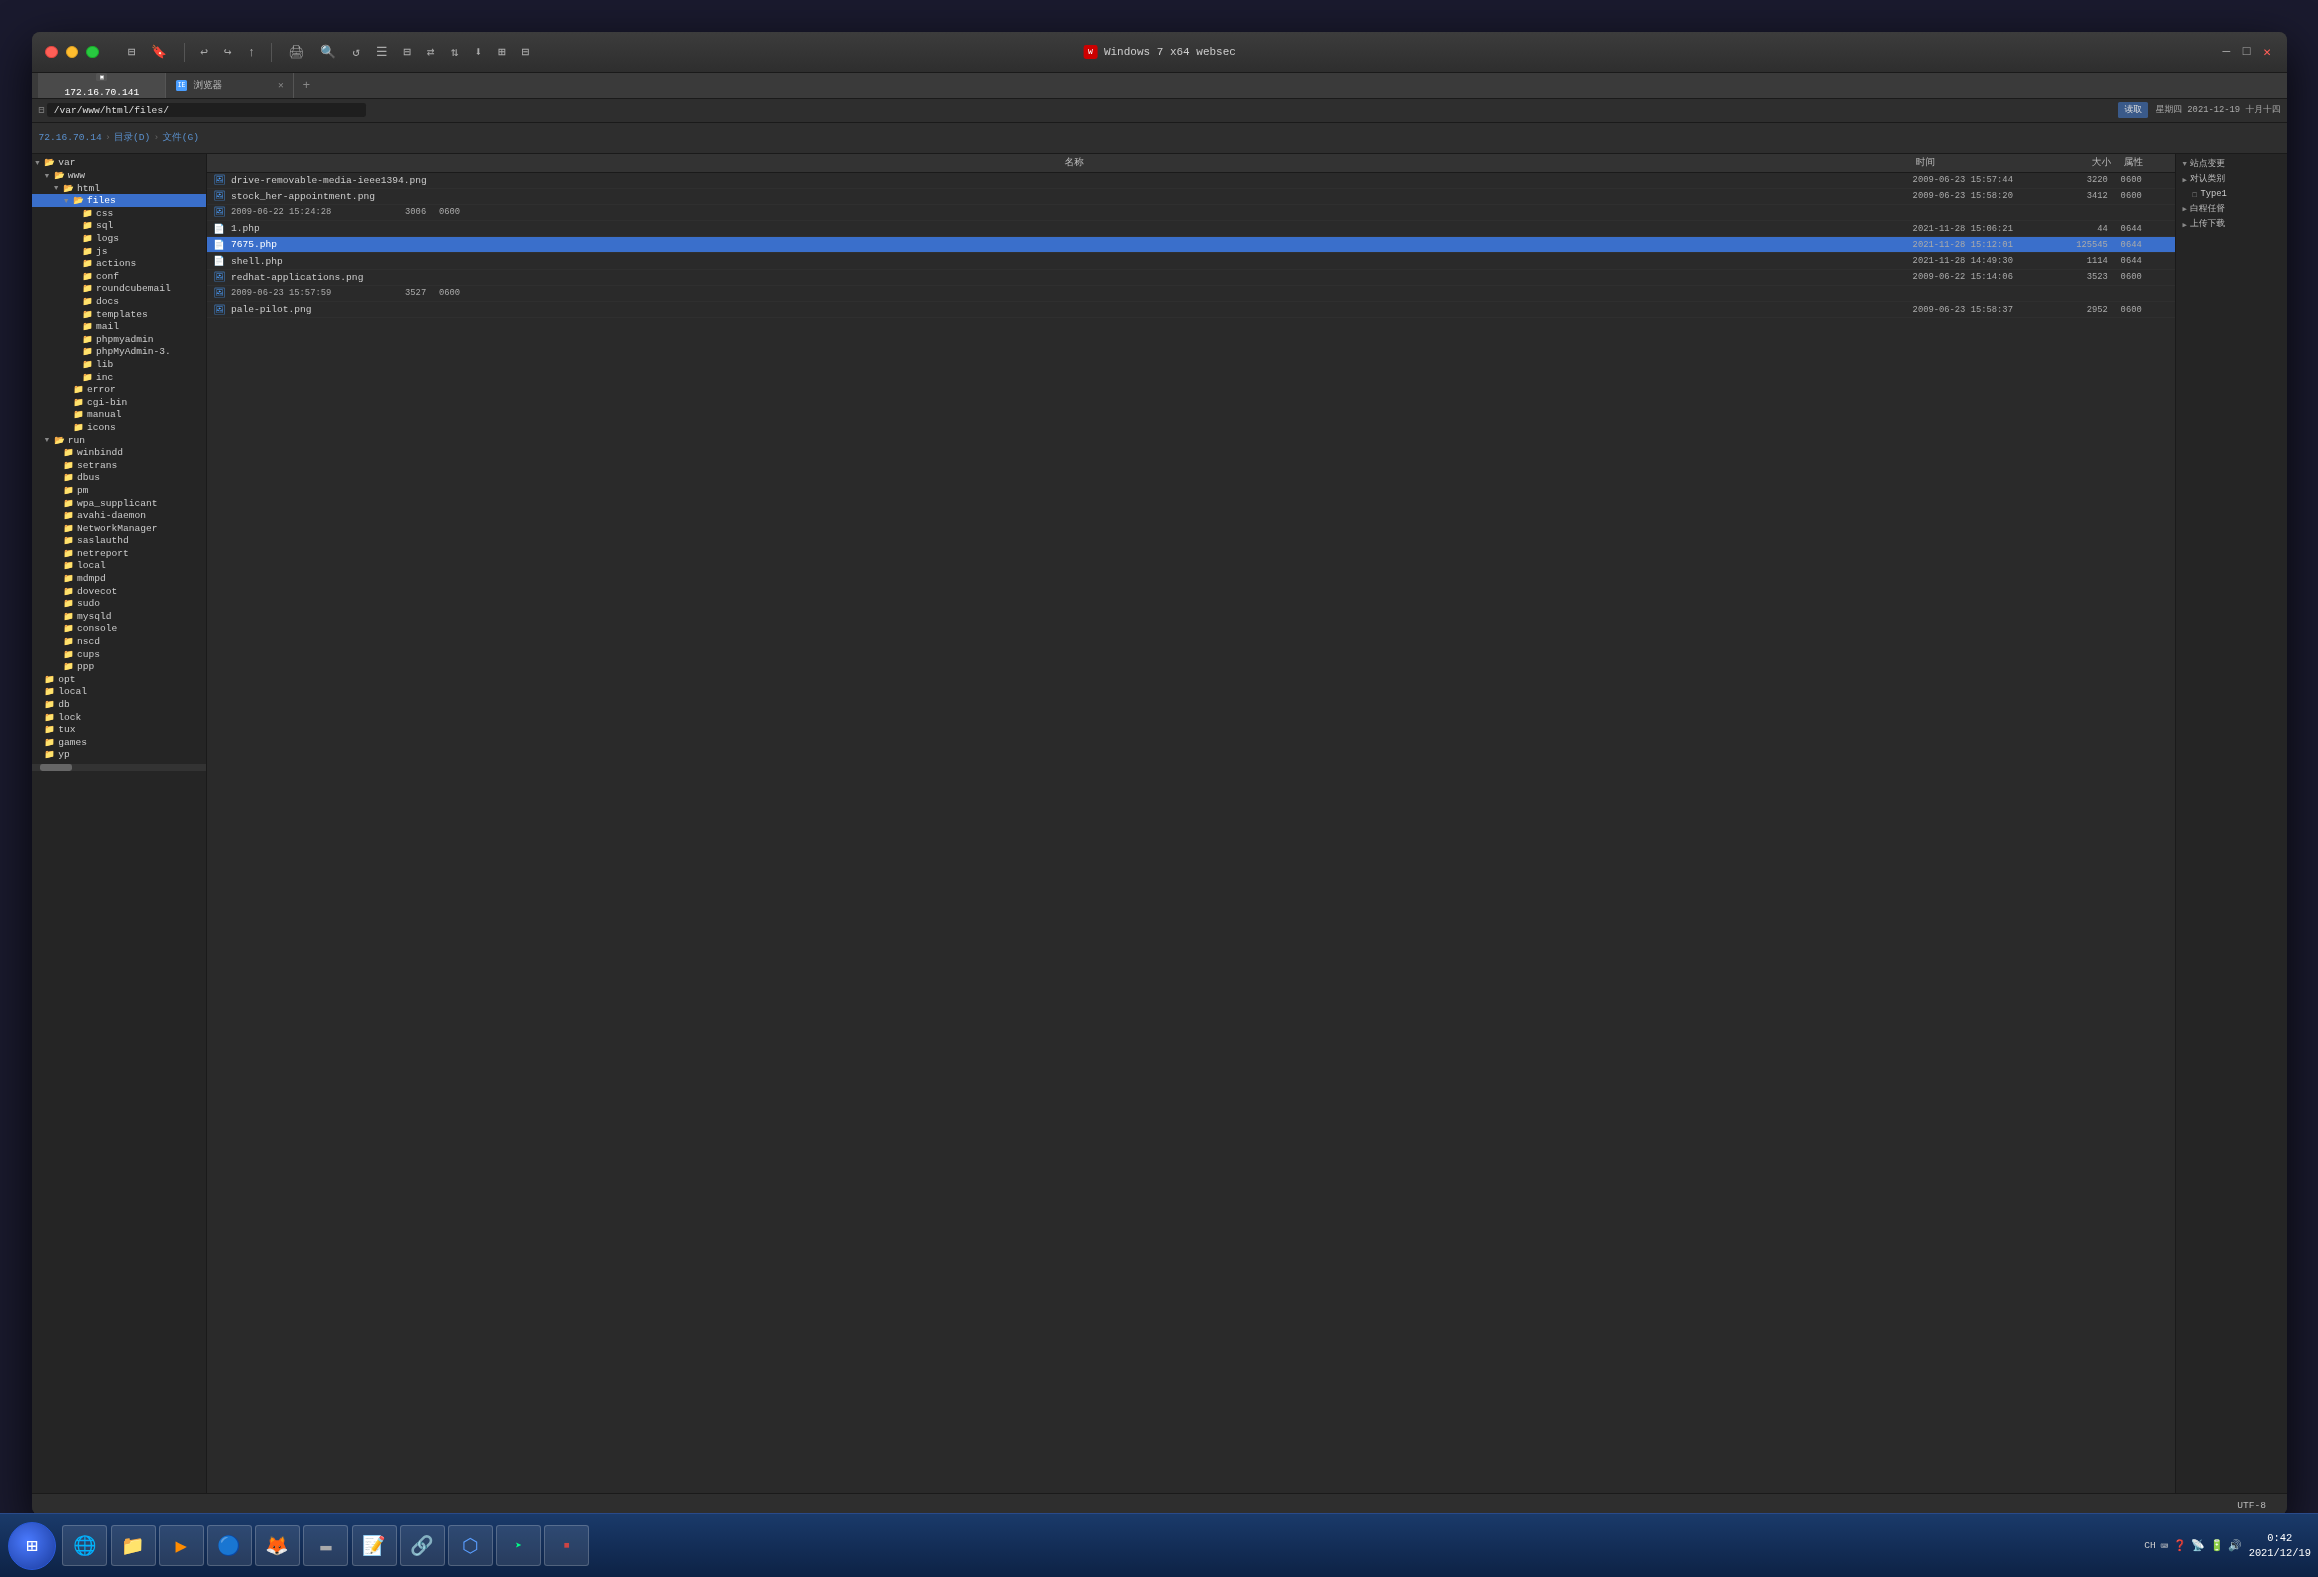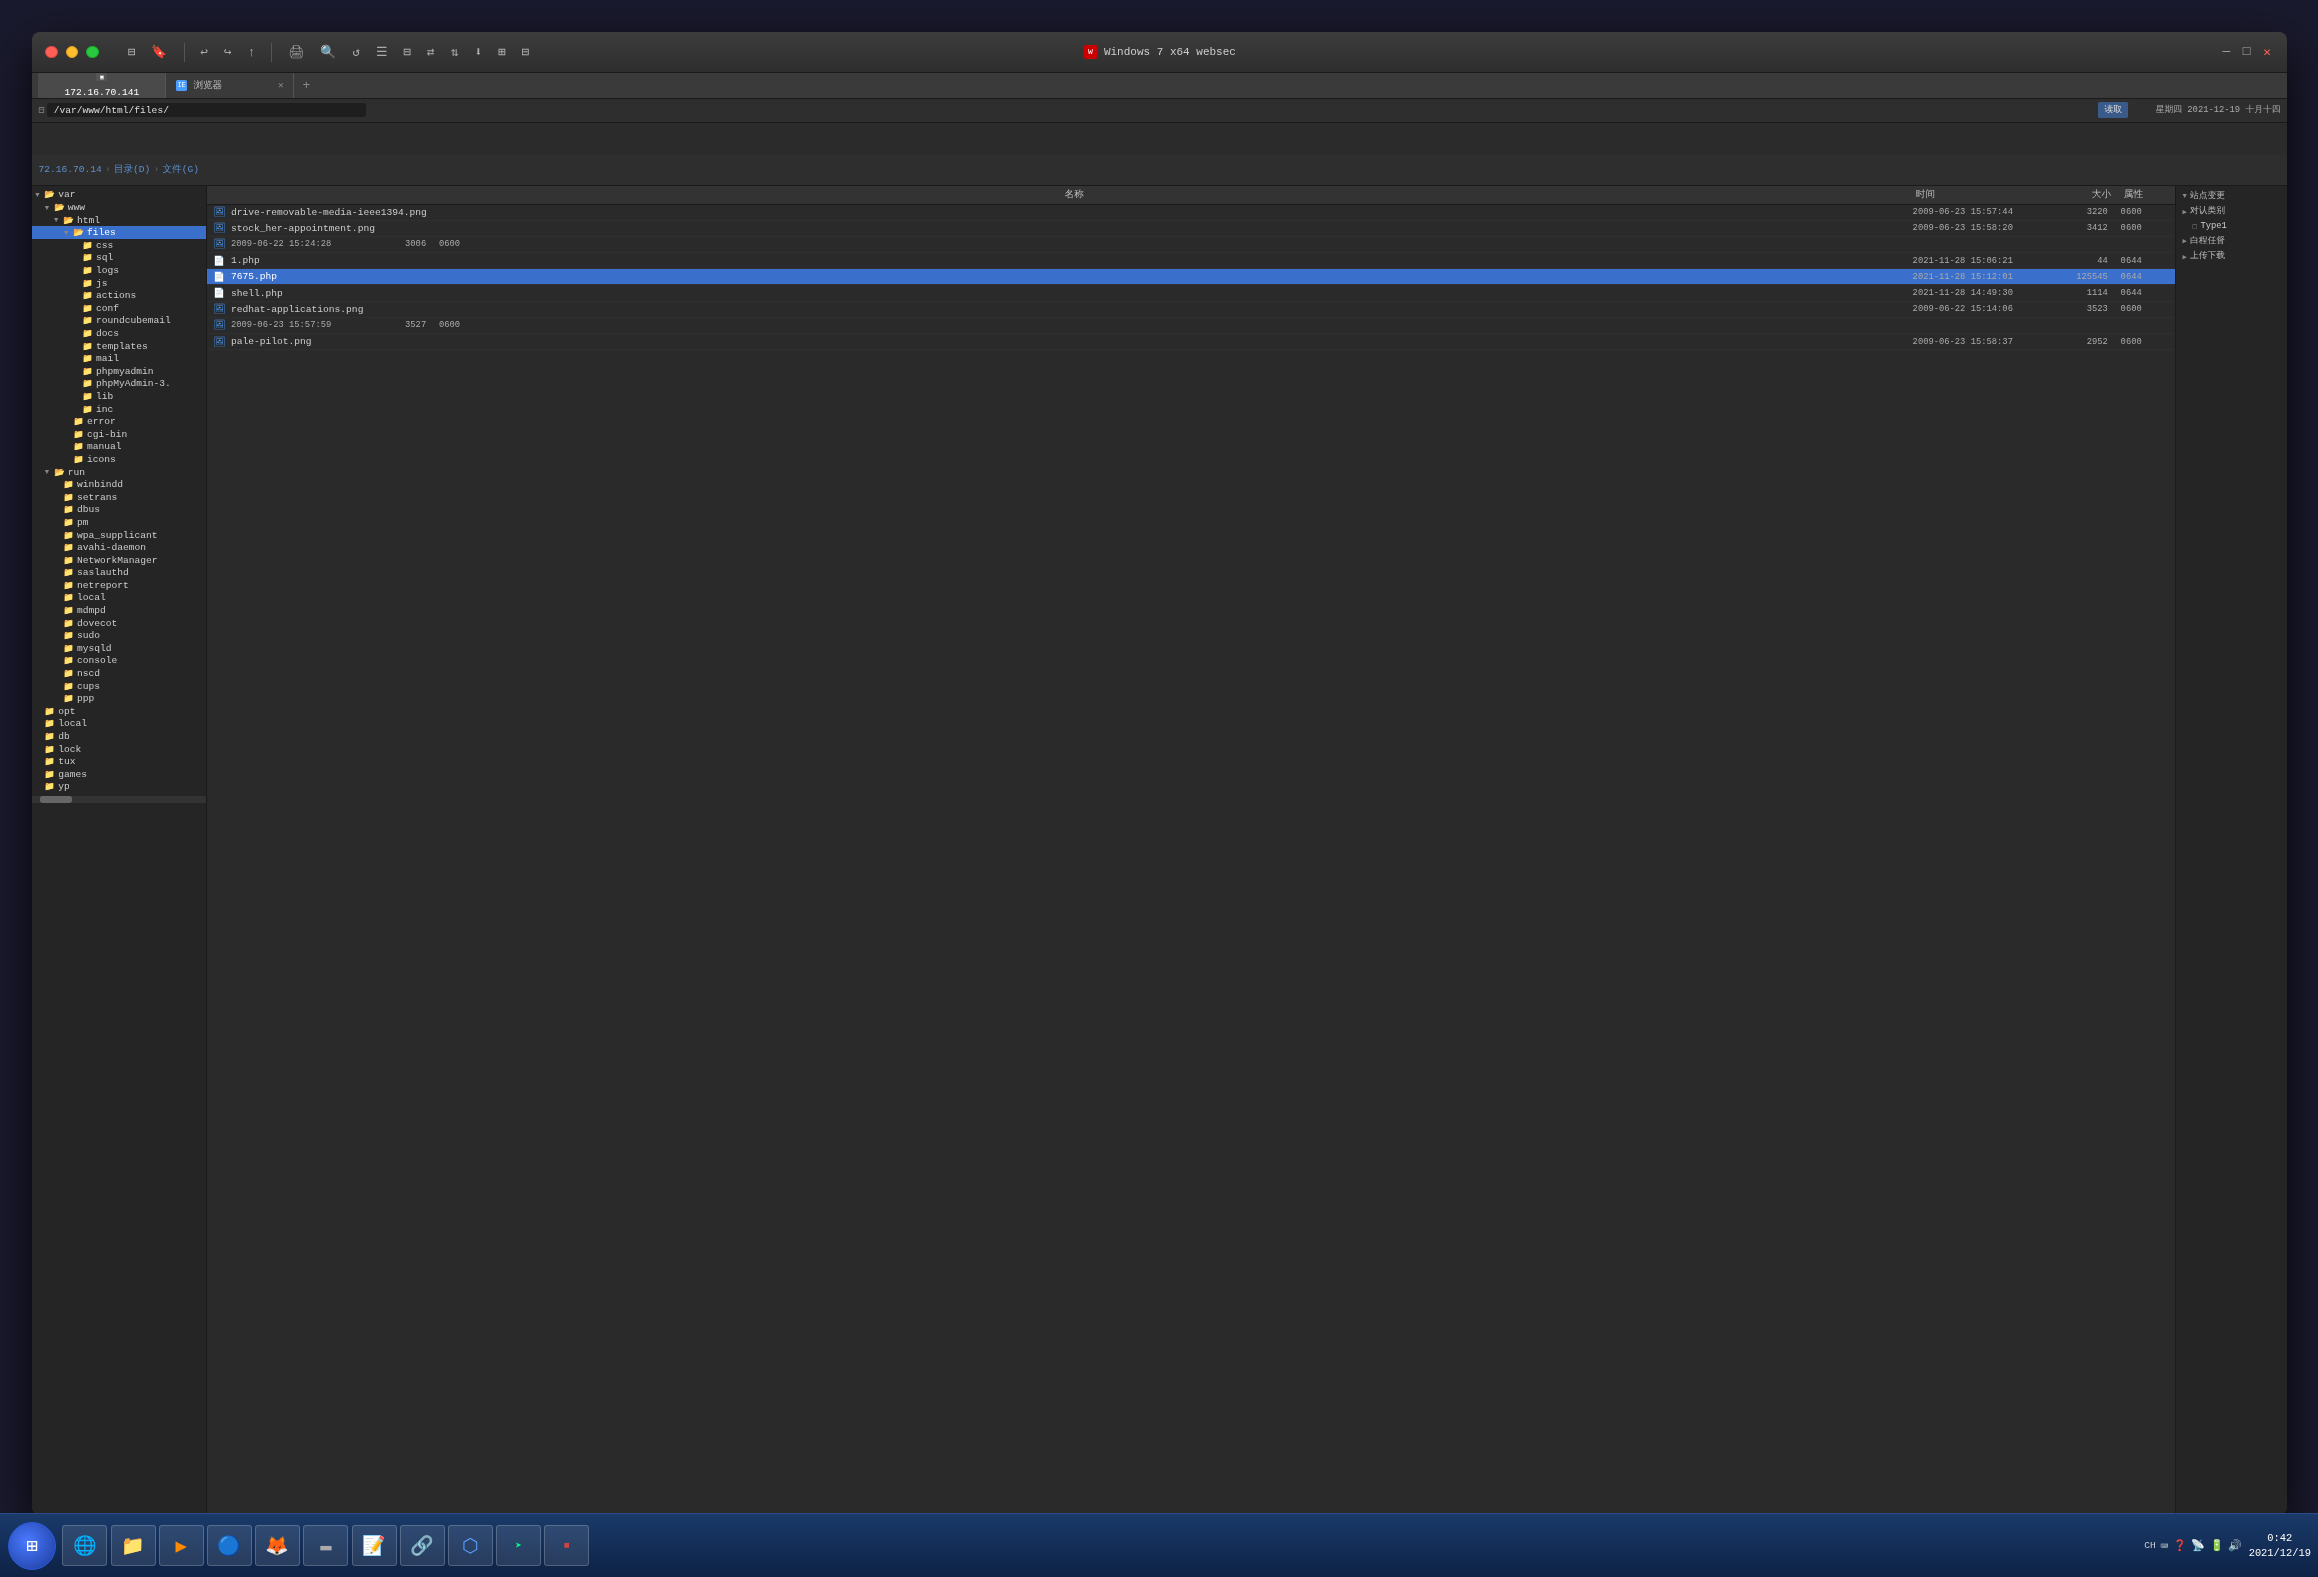--- a/index.html
+++ b/index.html
@@ -168,21 +168,20 @@
     .breadcrumb-row {
       background: #2e2e2e;
       height: 31px;
       display: flex;
       align-items: center;
       padding: 0 6.4px;
       gap: 3.2px;
       border-bottom: 0.8px solid #1a1a1a;
       font-size: 9.6px;
       color: #bbb;
-      margin-top: 32px;
     }
 
     .breadcrumb-item {
       cursor: pointer;
       color: #5a8fcb;
     }
 
     
     .file-tree-panel {
       width: 175px;
@@ -542,21 +541,21 @@
       <span class="tab-close">✕</span>
     </div>
     <div class="tab-add">+</div>
   </div>
 
   <div class="address-bar">
     <span style="color:#888; font-size:9.6px;">⊟</span>
     <div class="address-bar-path">/var/www/html/files/</div>
     <div style="display:flex; align-items:center; gap:3.2px; margin-left: auto;">
       <button class="read-btn">读取</button>
-      <span style="color:#aaa; font-size:8.8px; margin-left:24px;">星期四 2021-12-19 十月十四</span>
+      <span style="color:#aaa; font-size:8.8px; margin-left:4px;">星期四 2021-12-19 十月十四</span>
     </div>
   </div>
 
   <div class="breadcrumb-row">
     <span class="breadcrumb-item">72.16.70.14</span>
     <span style="color:#666;">›</span>
     <span class="breadcrumb-item">目录(D)</span>
     <span style="color:#666;">›</span>
     <span class="breadcrumb-item">文件(G)</span>
   </div>

